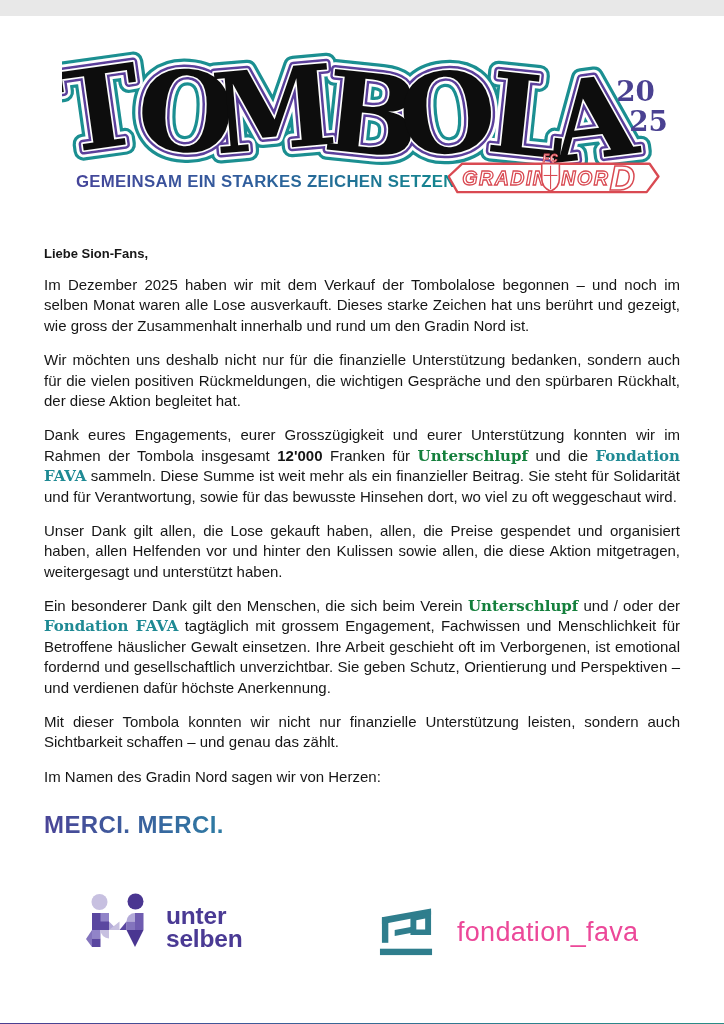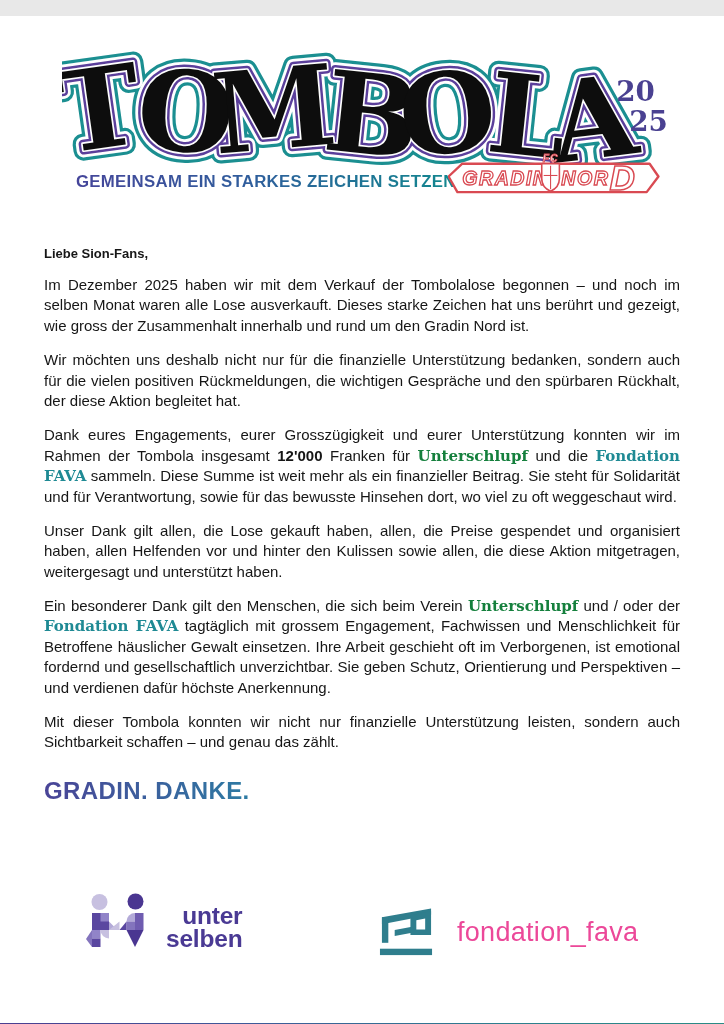--- a/index.html
+++ b/index.html
@@ -66,21 +66,21 @@
     -webkit-background-clip:text;background-clip:text;
     color:transparent;-webkit-text-fill-color:transparent;
   }
 
   
   .us-logo{position:absolute;left:86px;top:876px;display:flex;gap:13px;align-items:flex-start;}
   .us-icon{width:67px;height:75px;}
   .us-text{
     margin-top:12px;
     font-size:24.5px;font-weight:800;line-height:.95;
-    letter-spacing:-.2px;color:#4a3a94;text-align:right;
+    letter-spacing:-.2px;color:#4a3a94;
   }
   .fava-logo{position:absolute;left:378px;top:888px;display:flex;gap:22px;align-items:center;height:56px;}
   .fava-icon{width:57px;height:54px;}
   .fava-text{font-size:27px;color:#ec4899;letter-spacing:.3px;}
 
   .bottom-bar{
     position:absolute;left:0;bottom:0;width:100%;height:17px;
     background:linear-gradient(90deg,#4b3e91 0%,#3e5a99 35%,#2d7f8e 70%,#2b8b85 100%);
   }
 </style>
@@ -129,22 +129,23 @@
 
   <main class="letter">
     <p class="salutation">Liebe Sion-Fans,</p>
     <div>
         <p class="para"><span class="seg-normal">Im Dezember 2025 haben wir mit dem Verkauf der Tombolalose begonnen – und noch im selben Monat waren alle Lose ausverkauft. Dieses starke Zeichen hat uns berührt und gezeigt, wie gross der Zusammenhalt innerhalb und rund um den Gradin Nord ist.</span></p>
         <p class="para"><span class="seg-normal">Wir möchten uns deshalb nicht nur für die finanzielle Unterstützung bedanken, sondern auch für die vielen positiven Rückmeldungen, die wichtigen Gespräche und den spürbaren Rückhalt, der diese Aktion begleitet hat.</span></p>
         <p class="para"><span class="seg-normal">Dank eures Engagements, eurer Grosszügigkeit und eurer Unterstützung konnten wir im Rahmen der Tombola insgesamt </span><span class="seg-bold">12'000</span><span class="seg-normal"> Franken für </span><span class="seg-brand-purple">Unterschlupf</span><span class="seg-normal"> und die </span><span class="seg-brand-teal">Fondation FAVA</span><span class="seg-normal"> sammeln. Diese Summe ist weit mehr als ein finanzieller Beitrag. Sie steht für Solidarität und für Verantwortung, sowie für das bewusste Hinsehen dort, wo viel zu oft weggeschaut wird.</span></p>
         <p class="para"><span class="seg-normal">Unser Dank gilt allen, die Lose gekauft haben, allen, die Preise gespendet und organisiert haben, allen Helfenden vor und hinter den Kulissen sowie allen, die diese Aktion mitgetragen, weitergesagt und unterstützt haben.</span></p>
         <p class="para"><span class="seg-normal">Ein besonderer Dank gilt den Menschen, die sich beim Verein </span><span class="seg-brand-purple">Unterschlupf</span><span class="seg-normal"> und / oder der </span><span class="seg-brand-teal">Fondation FAVA</span><span class="seg-normal"> tagtäglich mit grossem Engagement, Fachwissen und Menschlichkeit für Betroffene häuslicher Gewalt einsetzen. Ihre Arbeit geschieht oft im Verborgenen, ist emotional fordernd und gesellschaftlich unverzichtbar. Sie geben Schutz, Orientierung und Perspektiven – und verdienen dafür höchste Anerkennung.</span></p>
         <p class="para"><span class="seg-normal">Mit dieser Tombola konnten wir nicht nur finanzielle Unterstützung leisten, sondern auch Sichtbarkeit schaffen – und genau das zählt.</span></p>
+        <p class="para"><span class="seg-normal">Im Namen des Gradin Nord sagen wir von Herzen:</span></p>
       </div>
-    <div class="closing">GRADIN. DANKE.</div>
+    <div class="closing">MERCI. MERCI.</div>
   </main>
 
   <div class="us-logo">
     <svg class="us-icon" viewBox="0 0 67 75" aria-hidden="true">
 
       <circle cx="13.5" cy="10" r="8" fill="#c7c0e0"></circle>
       <rect x="6" y="21" width="17" height="17" fill="#5a47a0"></rect>
       <rect x="14.5" y="21" width="8.5" height="8.5" fill="#9184c8"></rect>
       <polygon points="23,29.5 31.5,38 23,38" fill="#b3aad8"></polygon>
       <polygon points="0,47 6,38 6,55" fill="#8374bd"></polygon>

